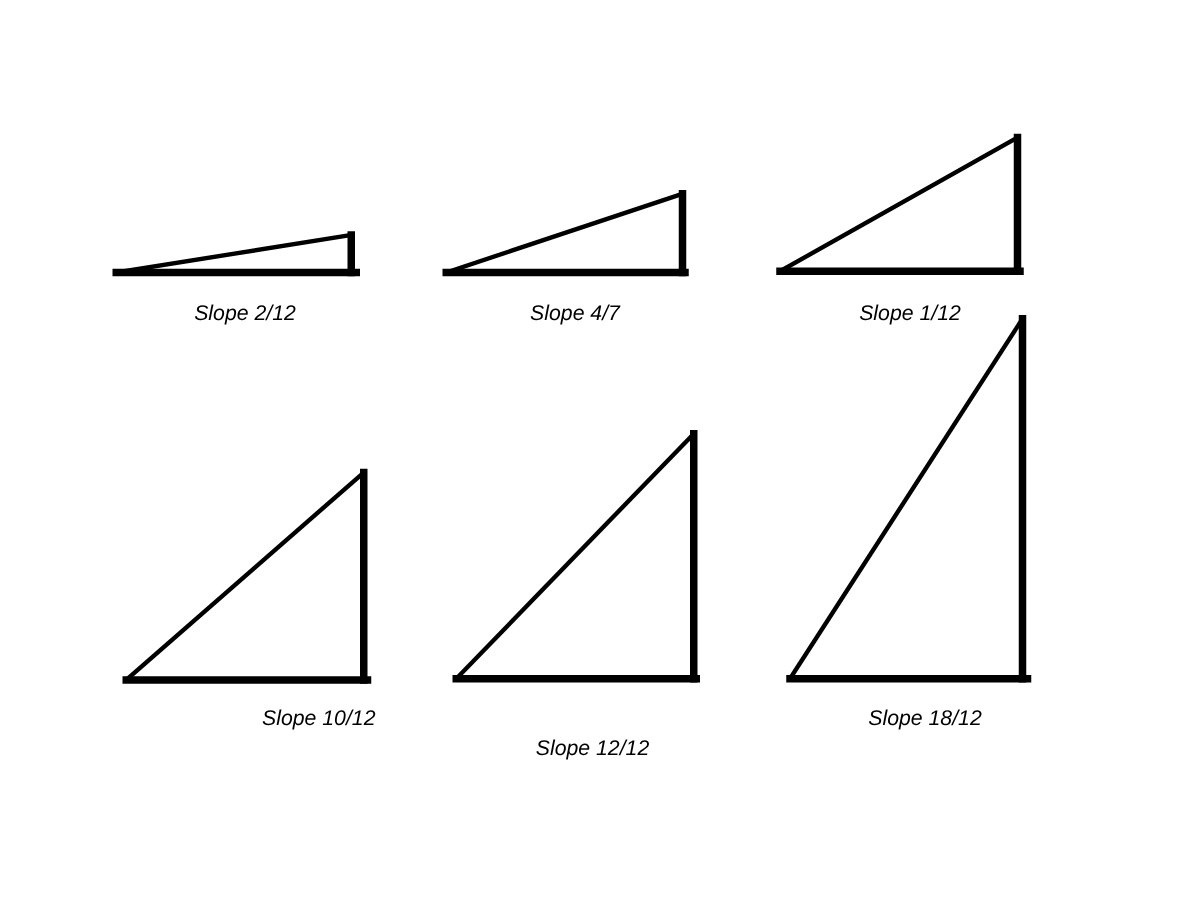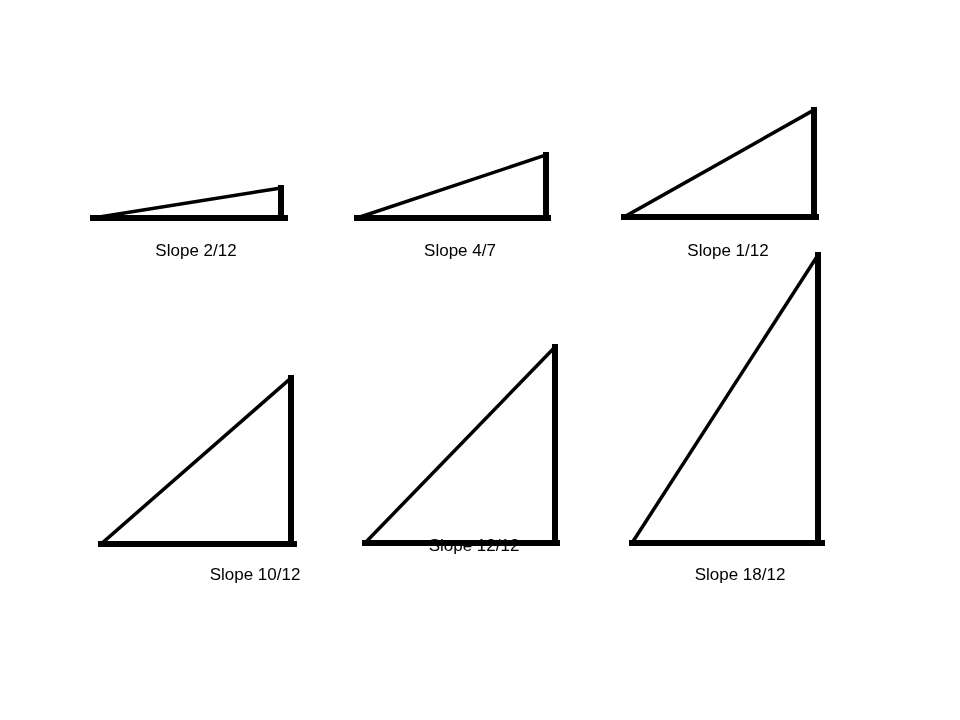--- a/index.html
+++ b/index.html
@@ -1,20 +1,20 @@
 <!DOCTYPE html>
 <html><head>
 <meta charset="utf-8">
 <style>
   html, body { margin: 0; padding: 0; background: #ffffff; }
   #canvas { position: relative; width: 960px; height: 720px; background: #ffffff; overflow: hidden; }
   svg { position: absolute; left: 0; top: 0; }
   .label {
     position: absolute; font-family: "Liberation Sans", sans-serif; font-size: 17px;
-    color: #000000; white-space: nowrap; transform: translateX(-50%);
+    color: #000000; white-space: nowrap; transform: translateX(-50%); font-style: italic;
   }
 </style>
 </head>
 <body>
 
 <div id="canvas">
   <svg id="shapes" width="960" height="720">
       <g>
         <line x1="93" y1="218" x2="285" y2="218" stroke="#000000" stroke-width="6" stroke-linecap="square"></line>
         <line x1="281" y1="188" x2="281" y2="218" stroke="#000000" stroke-width="6" stroke-linecap="square"></line>
@@ -44,16 +44,16 @@
         <line x1="632" y1="543" x2="822" y2="543" stroke="#000000" stroke-width="6" stroke-linecap="square"></line>
         <line x1="818" y1="255" x2="818" y2="543" stroke="#000000" stroke-width="6" stroke-linecap="square"></line>
         <line x1="632" y1="543" x2="818" y2="255" stroke="#000000" stroke-width="3.5" stroke-linecap="square"></line>
       </g>
     </svg>
   <div id="labels">
       <div class="label" style="left: 196px; top: 241px;">Slope 2/12</div>
       <div class="label" style="left: 460px; top: 241px;">Slope 4/7</div>
       <div class="label" style="left: 728px; top: 241px;">Slope 1/12</div>
       <div class="label" style="left: 209px; top: 565px; margin-left: 46px;">Slope 10/12</div>
-      <div class="label" style="left: 474px; top: 536px;">Slope 12/12</div>
+      <div class="label" style="left: 474px; top: 589px;">Slope 12/12</div>
       <div class="label" style="left: 740px; top: 565px; text-align: right;">Slope 18/12</div>
     </div>
 </div>
 
 </body></html>

